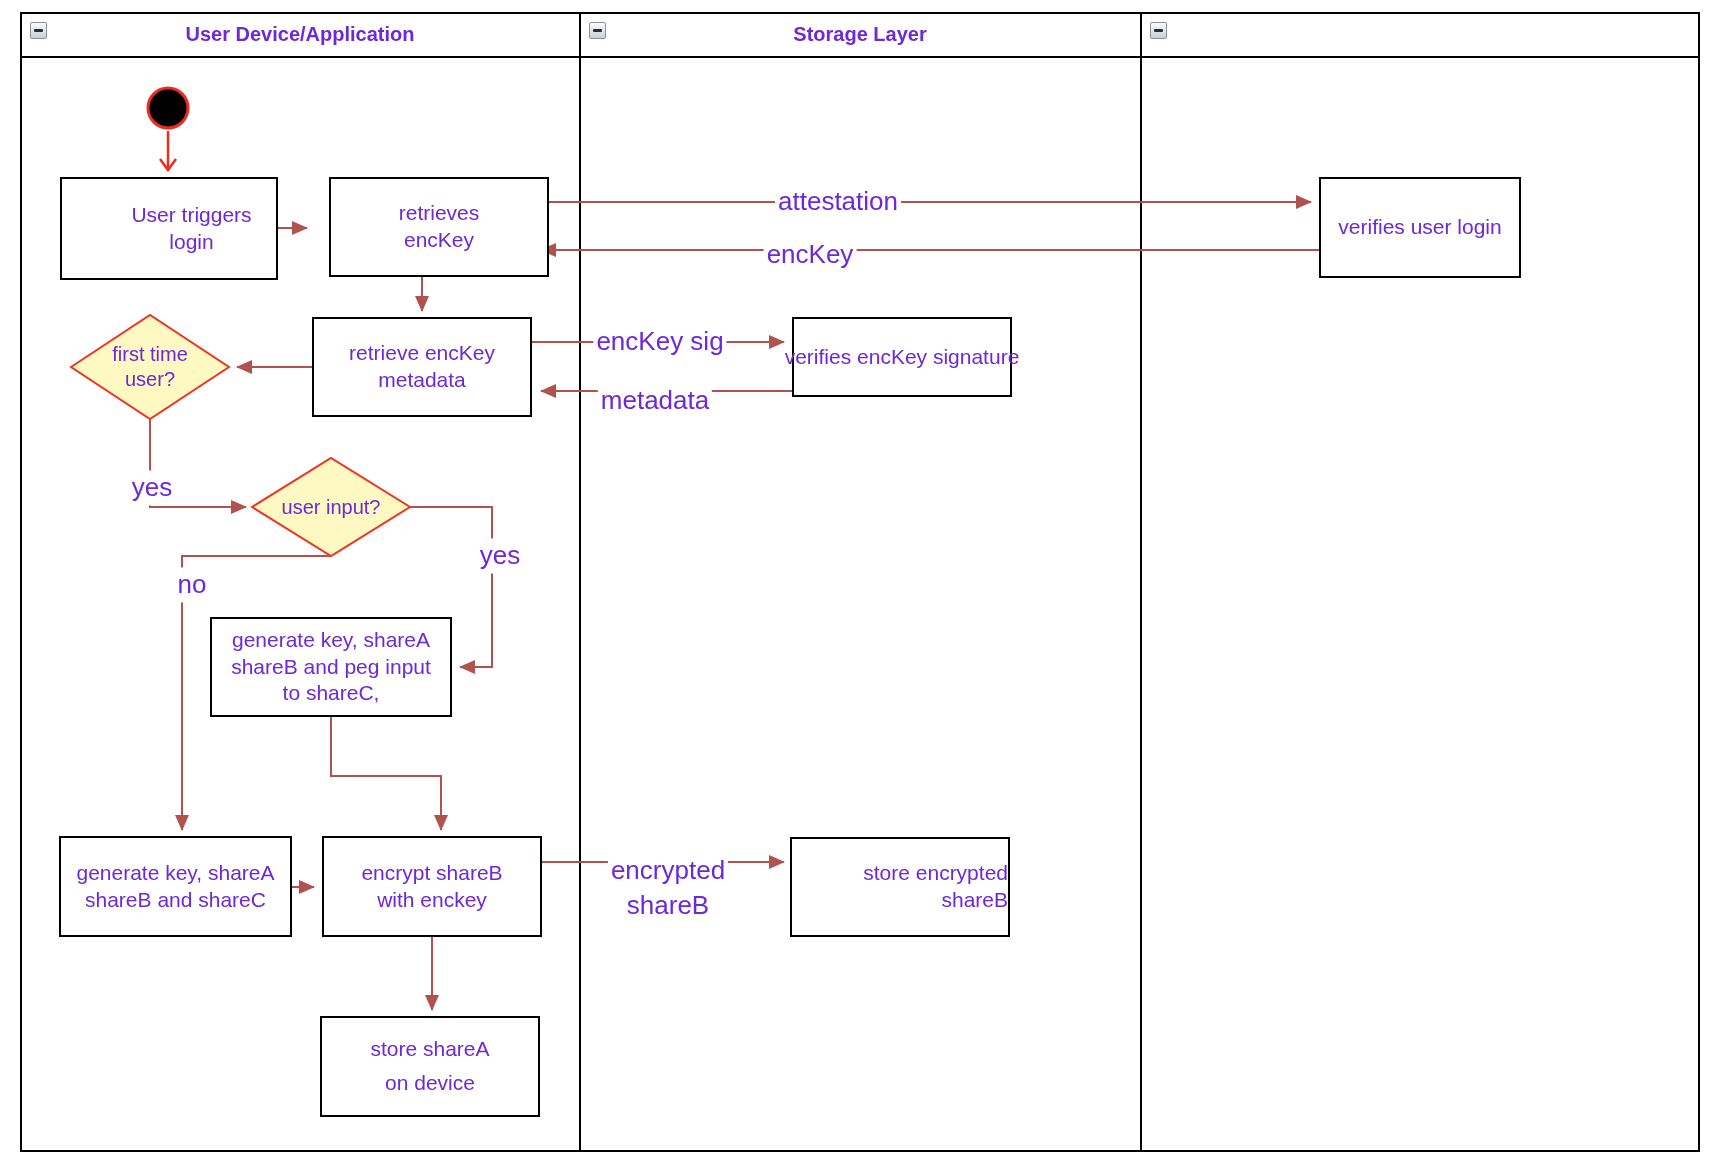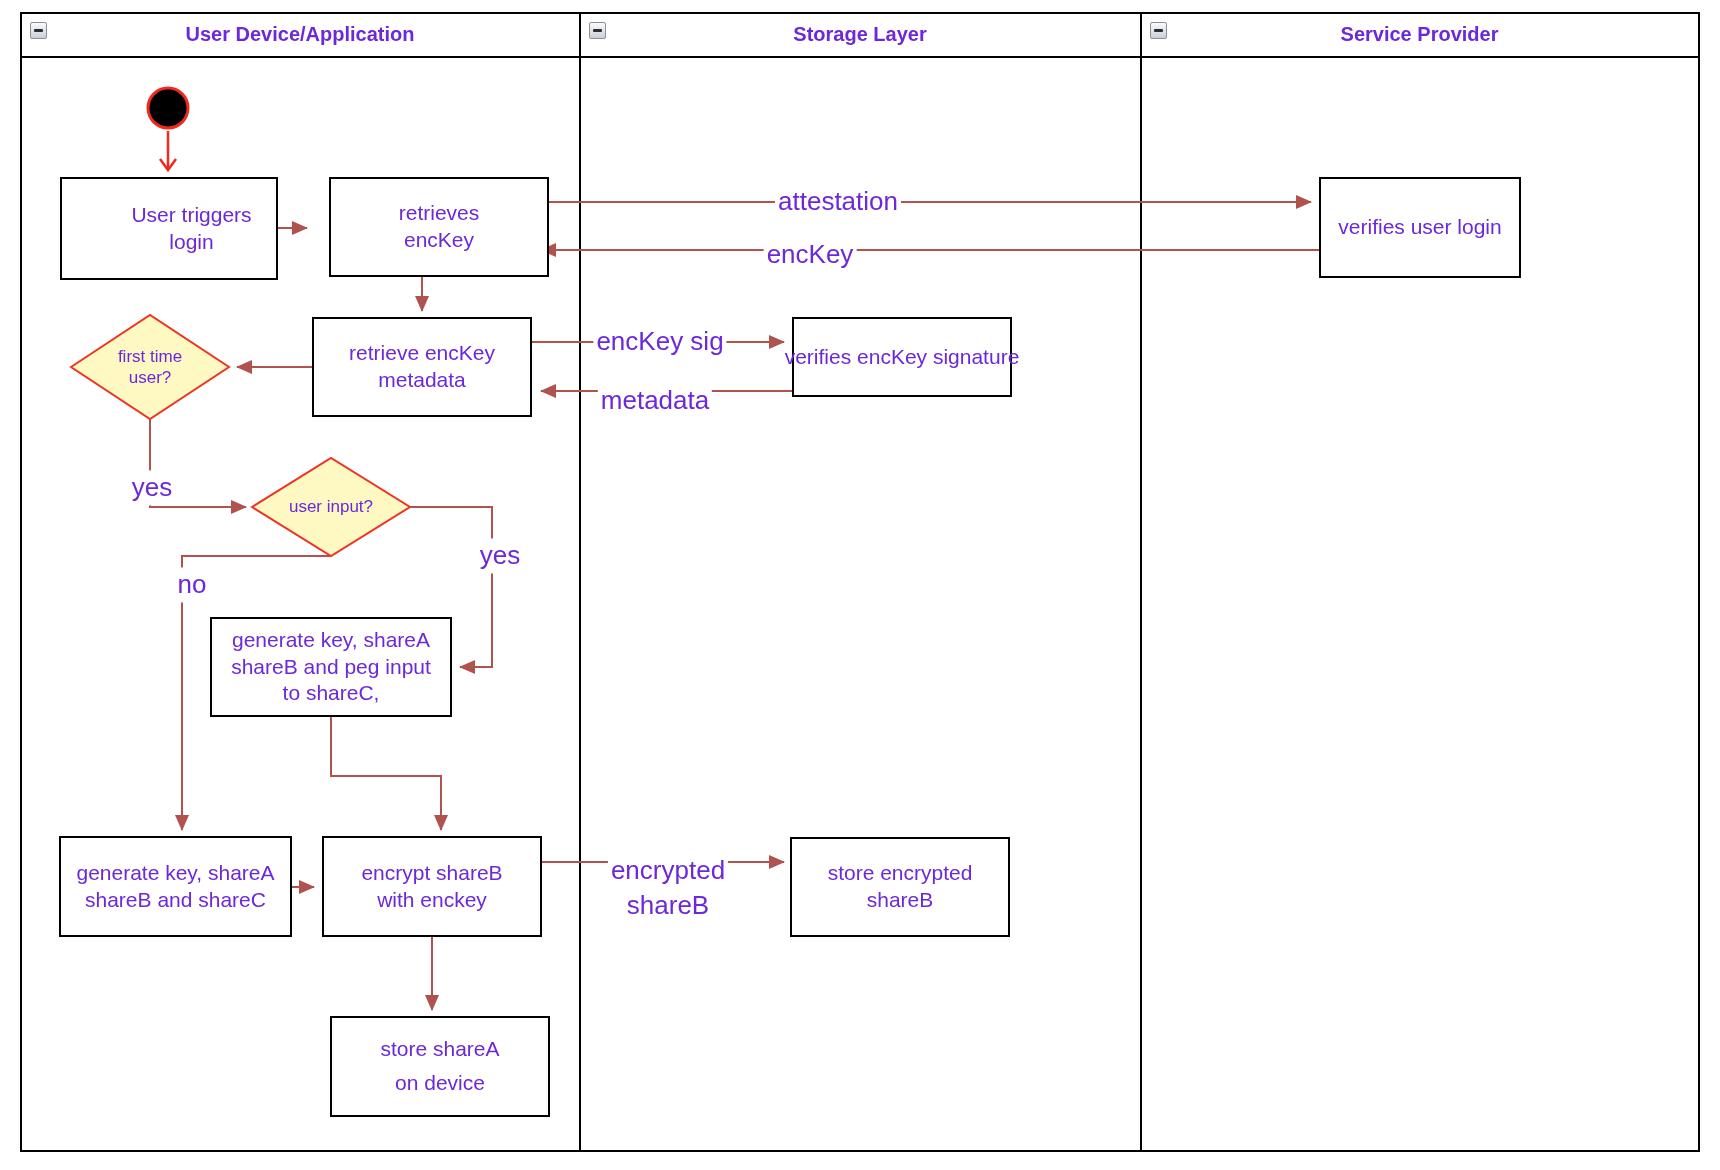--- a/index.html
+++ b/index.html
@@ -19,21 +19,21 @@
     display:flex;align-items:center;justify-content:center;box-sizing:border-box;}
   .collapse-btn .minus{width:9px;height:3px;background:#2e2e2e;border-radius:1px;}
   
   .node{border:2px solid #000;background:#fff;display:flex;flex-direction:column;
     align-items:center;justify-content:center;text-align:center;font-size:21px;line-height:1.28;
     box-sizing:border-box;}
   .node span{display:block;}
   .nowrap span{white-space:nowrap;}
   
   .decision-text{display:flex;flex-direction:column;align-items:center;justify-content:space-between;
-    text-align:center;font-size:17px;line-height:1.25;transform:translate(-50%,-50%);}
+    text-align:center;font-size:20px;line-height:1.25;transform:translate(-50%,-50%);}
   
   .edge-label{transform:translate(-50%,-50%);background:#fff;padding:0 3px;font-size:26px;
     line-height:1.35;text-align:center;white-space:nowrap;}
   .edge-label span{display:block;}
   svg{position:absolute;left:0;top:0;}
 </style>
 </head>
 <body>
 
 <div id="canvas">
@@ -48,21 +48,20 @@
     </div>
   <div class="abs collapse-btn" style="left:589px;">
       <div class="minus"></div>
     </div>
   <div class="abs collapse-btn" style="left:1150px;">
       <div class="minus"></div>
     </div>
 
   <div class="abs lane-title" style="left:22px;width:556px;">User Device/Application</div>
   <div class="abs lane-title" style="left:582px;width:556px;">Storage Layer</div>
-  <div class="abs lane-title" style="left:1143px;width:553px;">Service Provider</div>
 
   <svg width="1720" height="1170" viewBox="0 0 1720 1170">
     <defs>
       <marker id="mBrick" markerUnits="userSpaceOnUse" markerWidth="18" markerHeight="16" refX="15" refY="7" orient="auto">
         <path d="M0,0 L16,7 L0,14 Z" fill="#B0524D"></path>
       </marker>
       <marker id="mRedOpen" markerUnits="userSpaceOnUse" markerWidth="16" markerHeight="20" refX="11" refY="9" orient="auto">
         <path d="M1,1 L12,9 L1,17" fill="none" stroke="#F12A1C" stroke-width="2.5"></path>
       </marker>
     </defs>
@@ -106,29 +105,29 @@
     <span>to shareC,</span>
   </div>
   <div class="abs node" style="left:59px;top:836px;width:233px;height:101px;">
     <span>generate key, shareA</span>
     <span>shareB and shareC</span>
   </div>
   <div class="abs node" style="left:322px;top:836px;width:220px;height:101px;">
     <span>encrypt shareB</span>
     <span>with enckey</span>
   </div>
-  <div class="abs node" style="left:330px;top:1016px;width:220px;height:101px;gap:7px;">
+  <div class="abs node" style="left:320px;top:1016px;width:220px;height:101px;gap:7px;">
     <span>store shareA</span>
     <span>on device</span>
   </div>
 
   <div class="abs node nowrap" style="left:792px;top:317px;width:220px;height:80px;">
     <span>verifies encKey signature</span>
   </div>
-  <div class="abs node" style="left:790px;top:837px;width:220px;height:100px;">
+  <div class="abs node" style="left:790px;top:837px;width:220px;height:100px;align-items:flex-end;">
     <span>store encrypted</span>
     <span>shareB</span>
   </div>
 
   <div class="abs node" style="left:1319px;top:177px;width:202px;height:101px;">
     <span>verifies user login</span>
   </div>
 
   <div class="abs decision-text" style="left:150px;top:367px;width:150px;">
     <span>first time</span>

